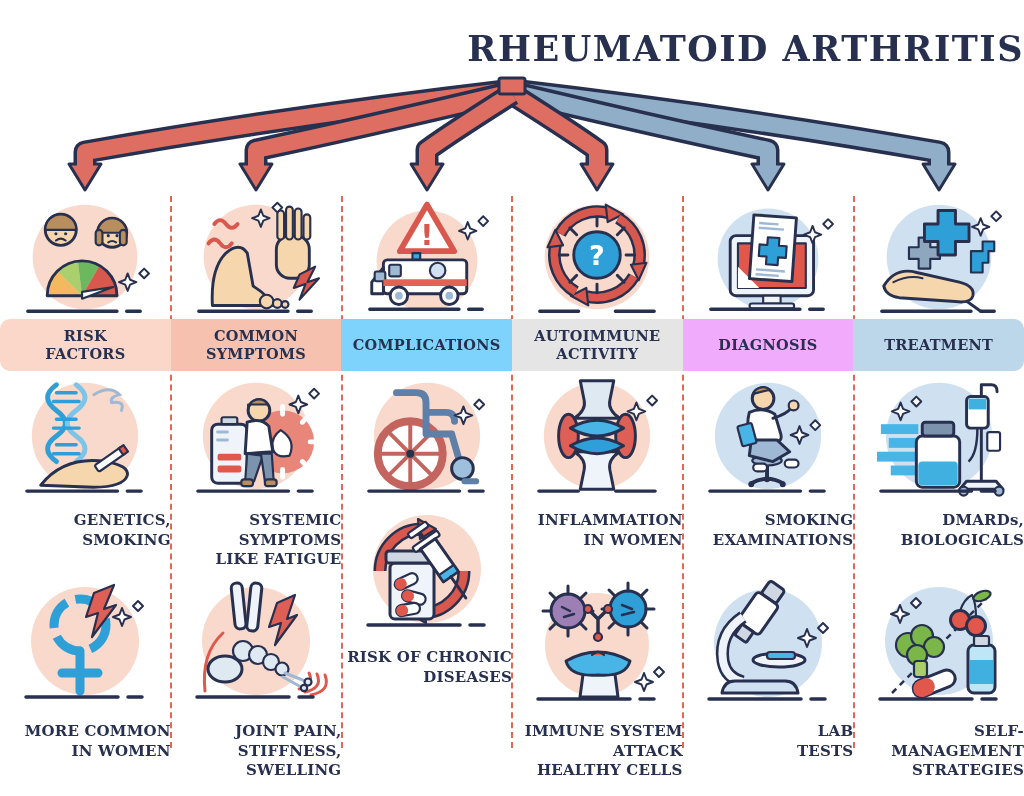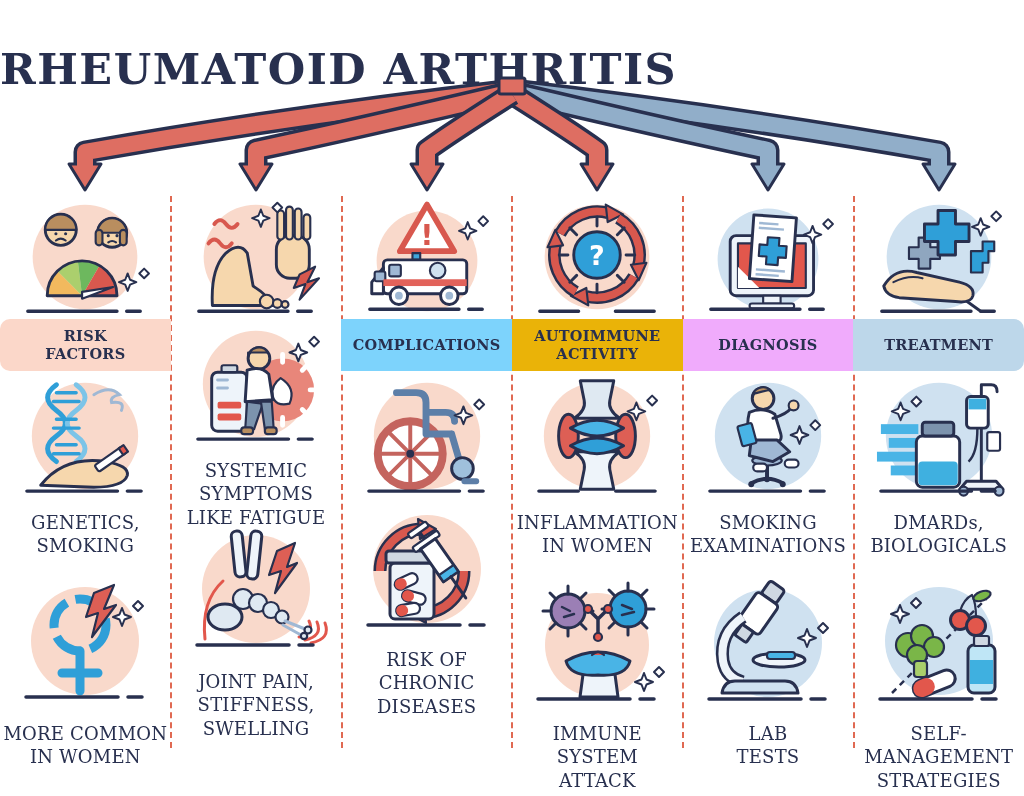--- a/index.html
+++ b/index.html
@@ -1,38 +1,38 @@
 <!DOCTYPE html>
 <html><head>
 <meta charset="utf-8">
 <style>
   html,body{margin:0;padding:0;background:#fff}
   .canvas{position:relative;width:1024px;height:796px;background:#fff;overflow:hidden;
           font-family:"DejaVu Serif","Liberation Serif",serif;color:#28304f}
-  .title{position:absolute;top:44px;left:0;width:100%;text-align:left;
-         font-size:43px;font-weight:bold;letter-spacing:1.5px}
+  .title{position:absolute;top:28px;left:0;width:100%;text-align:right;
+         font-size:35px;font-weight:bold;letter-spacing:1.5px}
   .arrows{position:absolute;top:76px;left:0}
   .rib-o{fill:none;stroke:#28304f;stroke-width:23;stroke-linejoin:round;stroke-linecap:butt}
   .rib-r{fill:none;stroke:#de6e62;stroke-width:16;stroke-linejoin:round}
   .rib-b{fill:none;stroke:#91aec9;stroke-width:16;stroke-linejoin:round}
   .head-r{fill:#de6e62;stroke:#28304f;stroke-width:3;stroke-linejoin:round}
   .head-b{fill:#91aec9;stroke:#28304f;stroke-width:3;stroke-linejoin:round}
   .grid{position:absolute;top:193px;left:0;width:1024px;display:grid;grid-template-columns:repeat(6,1fr)}
   .col{display:flex;flex-direction:column}
   .cell{height:126px;display:flex;justify-content:center}
   .cell.mid{height:128px}
   .cell.bot{height:134px}
   .cell svg{display:block}
   .band{height:52px;display:flex;align-items:center;justify-content:center;text-align:center;
         font-weight:bold;font-size:14.5px;line-height:1.25;letter-spacing:.3px;white-space:pre-line}
   .col:first-child .band{border-radius:10px 0 0 10px}
   .col:last-child .band{border-radius:0 10px 10px 0}
   .b0{background:#fbd7c9}.b1{background:#f6c2af}.b2{background:#7dd3fc}
-  .b3{background:#eab308}.b4{background:#f0abfc}.b5{background:#bdd7ea}
-  .caption{height:62px;padding-top:12px;text-align:center;font-weight:normal;font-size:18px;
+  .b3{background:#e5e5e5}.b4{background:#f0abfc}.b5{background:#bdd7ea}
+  .caption{height:62px;padding-top:12px;text-align:right;font-weight:bold;font-size:15px;
            line-height:1.3;letter-spacing:.2px;white-space:pre-line}
   .caption.c2{height:70px;padding-top:15px}
   .divider{position:absolute;top:196px;height:552px;width:0;border-left:2px dashed #e06952}
   
   .s{stroke:#28304f;stroke-width:3;stroke-linejoin:round;stroke-linecap:round}
   .s2{stroke:#28304f;stroke-width:2.2;stroke-linejoin:round;stroke-linecap:round}
   .gl{stroke:#28304f;stroke-width:3.5;stroke-linecap:round;fill:none}
   .sp{fill:#fff;stroke:#28304f;stroke-width:2;stroke-linejoin:round}
   .redln{stroke:#d8584e;stroke-width:4;stroke-linecap:round;fill:none}
 </style>
@@ -160,20 +160,22 @@
           <rect x="97" y="18" width="7" height="30" rx="3.5" fill="#f6d7ad" class="s2"></rect>
           <rect x="106" y="14" width="7" height="34" rx="3.5" fill="#f6d7ad" class="s2"></rect>
           <rect x="115" y="16" width="7" height="32" rx="3.5" fill="#f6d7ad" class="s2"></rect>
           <rect x="124" y="22" width="7" height="26" rx="3.5" fill="#f6d7ad" class="s2"></rect>
           <polygon points="120,84 136,76 128,92 140,88 120,110 126,94 114,98" fill="#d8584e" class="s2"></polygon>
           <path class="sp" d="M80 17l2.5 6.5 6.5 2.5-6.5 2.5-2.5 6.5-2.5-6.5-6.5-2.5 6.5-2.5z"></path>
           <path class="sp" d="M97 10l5 5-5 5-5-5z"></path>
           <path class="gl" d="M16 122h92m10 0h14"></path>
         </svg>
       </div>
+      <div class="band b1"><span>COMMON
+SYMPTOMS</span></div>
       <div class="cell mid">
         <svg width="150" height="128" viewBox="0 0 150 130">
           <circle cx="75" cy="66" r="54" fill="#f9d9cb"></circle>
           <circle cx="102" cy="72" r="32" fill="#e8867a"></circle>
           <path d="M102 44v-8M122 52l6 -6M130 72h8M122 92l6 6M102 100v8" stroke="#fff" stroke-width="5" stroke-linecap="round"></path>
           <path d="M100 60q16 10 9 26q-15 3 -17 -8q-2 -11 8 -18z" fill="#fff" class="s2"></path>
           <rect x="30" y="54" width="36" height="60" rx="6" fill="#eef4fa" class="s"></rect>
           <rect x="40" y="47" width="16" height="7" rx="2" fill="#cfd8e2" class="s2"></rect>
           <rect x="36" y="96" width="24" height="7" rx="2" fill="#e2574c"></rect>
           <rect x="36" y="84" width="24" height="7" rx="2" fill="#e2574c"></rect>

